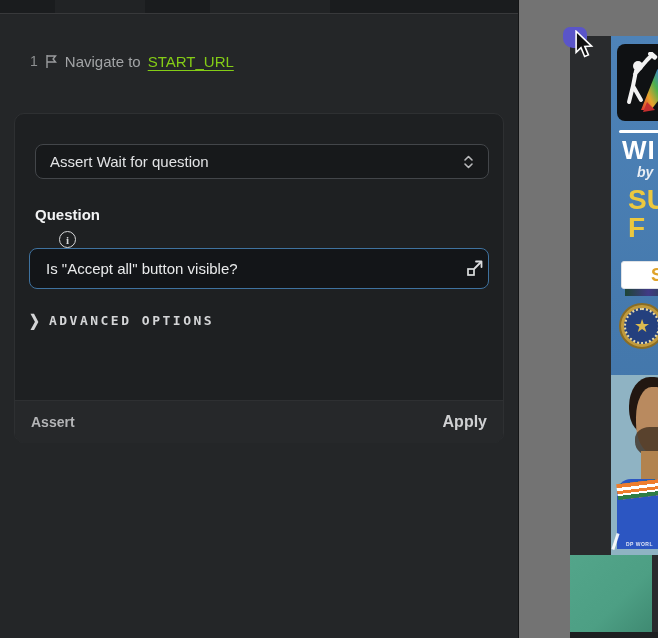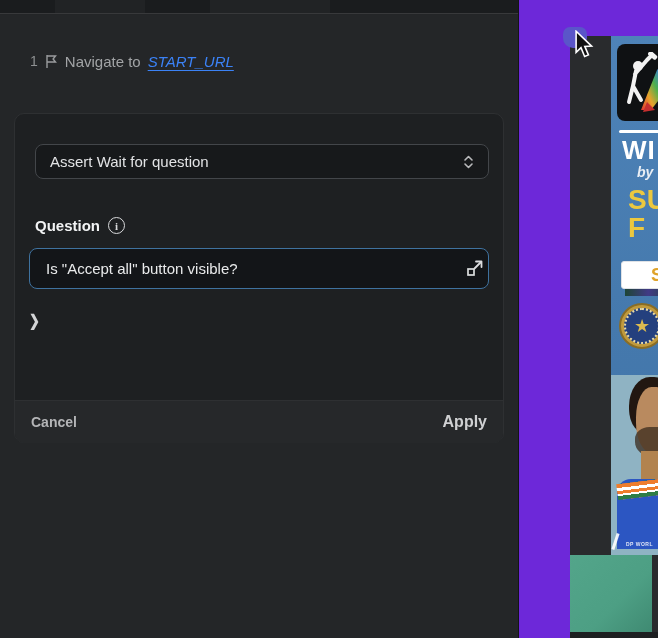--- a/index.html
+++ b/index.html
@@ -12,46 +12,46 @@
   .topbar-frag.a { left:55px; width:90px; }
   .topbar-frag.b { left:210px; width:120px; }
   .topbar-frag.c { left:622px; width:36px; height:7px; background:#27292b; }
 
   
   .workspace { position:absolute; left:0; top:15px; width:518px; height:623px; background:#242628; }
 
   .step-row { position:absolute; left:30px; top:36px; height:20px; display:flex; align-items:center; gap:7px; font-size:15px; color:#a2a4a6; }
   .step-num { color:#8e9092; font-size:14px; }
   .flag-icon svg { display:block; }
-  .step-target { text-decoration:underline; text-underline-offset:3px; color:#3b82f6;font-style:italic; }
+  .step-target { text-decoration:underline; text-underline-offset:3px; color:#84cc16; }
 
   
   .card { position:absolute; left:14px; top:98px; width:490px; height:330px; background:#1e2022; border:1px solid #2e3032; border-radius:10px; }
 
   .action-select { position:absolute; left:20px; top:30px; width:454px; height:35px; background:#17191b; border:1px solid #43464a; border-radius:8px; display:flex; align-items:center; padding:0 14px; color:#e2e3e5; font-size:15px; cursor:pointer;gap:25px; }
   .action-select .chev { margin-left:auto; display:flex; flex-direction:column; align-items:center; gap:1px; }
 
-  .q-label-row { position:absolute; left:20px; top:103px; display:flex; align-items:center; gap:8px; }
+  .q-label-row { position:absolute; left:20px; top:92px; display:flex; align-items:center; gap:8px;flex-direction:column; }
   .q-label { font-size:15px; font-weight:bold; color:#f2f3f4; }
   .info-icon { width:17px; height:17px; border:1.5px solid #d9dadc; border-radius:50%; color:#d9dadc; font-size:11px; font-weight:bold; display:flex; align-items:center; justify-content:center; font-family:"Liberation Serif", serif; }
 
   .q-input { position:absolute; left:14px; top:134px; width:460px; height:41px; background:#131518; border:1.5px solid #3f729f; border-radius:8px; color:#e9eaeb; font-size:15px; padding:0 40px 0 16px; outline:none; font-family:"Liberation Sans", sans-serif; }
   .expand-icon { position:absolute; left:450px; top:144px; width:20px; height:20px; }
 
   .adv-row { position:absolute; left:14px; top:199px; display:flex; align-items:center; gap:9px; cursor:pointer; }
   .adv-chev { color:#d4d5d7; font-size:13px; font-weight:bold; transform:scaleY(1.2); }
   .adv-text { font-family:"DejaVu Sans Mono", monospace; font-weight:bold; font-size:13px; letter-spacing:2.5px; color:#d4d5d7; }
 
   .card-footer { position:absolute; left:0; top:286px; width:488px; height:43px; background:#26282a; border-top:1px solid #2e3032; border-radius:0 0 9px 9px; display:flex; align-items:center; justify-content:space-between; padding:0 16px 0 16px; }
   .btn-cancel { color:#b4b5b7; font-size:14px; font-weight:bold; background:none; border:none; cursor:pointer; font-family:"Liberation Sans", sans-serif; }
   .btn-apply { color:#cfd0d2; font-size:16px; font-weight:bold; background:none; border:none; cursor:pointer; font-family:"Liberation Sans", sans-serif; }
 
   
   .v-divider { position:absolute; left:518px; top:0; width:1px; height:638px; background:#141516; }
-  .right-panel { position:absolute; left:519px; top:0; width:139px; height:638px; background:#6d28d9; }
+  .right-panel { position:absolute; left:519px; top:0; width:139px; height:638px; background:#737373; }
 
   .viewport { position:absolute; left:51px; top:36px; width:88px; height:602px; background:#292b2d; overflow:hidden; }
 
   .banner { position:absolute; left:41px; top:0; width:47px; height:519px; background:linear-gradient(180deg,#4e83b8 0%,#4579ad 55%,#4073a8 100%); }
   .logo-box { position:absolute; left:6px; top:8px; width:52px; height:77px; background:#0f1113; border-radius:8px; overflow:hidden; }
   .logo-box svg { position:absolute; left:4px; top:8px; }
   .banner-rule { position:absolute; left:8px; top:94px; width:50px; height:3px; background:#ffffff; border-radius:2px; }
   .banner-title { position:absolute; left:11px; top:99px; font-size:26px; font-weight:800; color:#ffffff; letter-spacing:1px; }
   .banner-by { position:absolute; left:26px; top:128px; font-size:14px; font-style:italic; font-weight:bold; color:#eaeff5; }
   .banner-head1 { position:absolute; left:17px; top:148px; font-size:28px; font-weight:800; color:#ecc83e; }
@@ -123,24 +123,25 @@
       <span class="expand-icon">
         <svg width="20" height="20" viewBox="0 0 20 20">
           <rect x="3" y="11" width="6" height="6" fill="none" stroke="#dcdddf" stroke-width="1.7"></rect>
           <path d="M9.5 10.5 L16 4" stroke="#dcdddf" stroke-width="1.8" stroke-linecap="round"></path>
           <path d="M11 3.5 h5.5 v5.5" fill="none" stroke="#dcdddf" stroke-width="1.8" stroke-linecap="round" stroke-linejoin="round"></path>
         </svg>
       </span>
 
       <div class="adv-row">
         <span class="adv-chev">❯</span>
+        <span class="adv-text">ADVANCED OPTIONS</span>
       </div>
 
       <div class="card-footer">
-        <button class="btn-cancel">Cancel</button>
+        <button class="btn-cancel">Assert</button>
         <button class="btn-apply">Apply</button>
       </div>
     </div>
   </div>
 
   <div class="v-divider"></div>
 
   <div class="right-panel">
     <div class="viewport">
 

